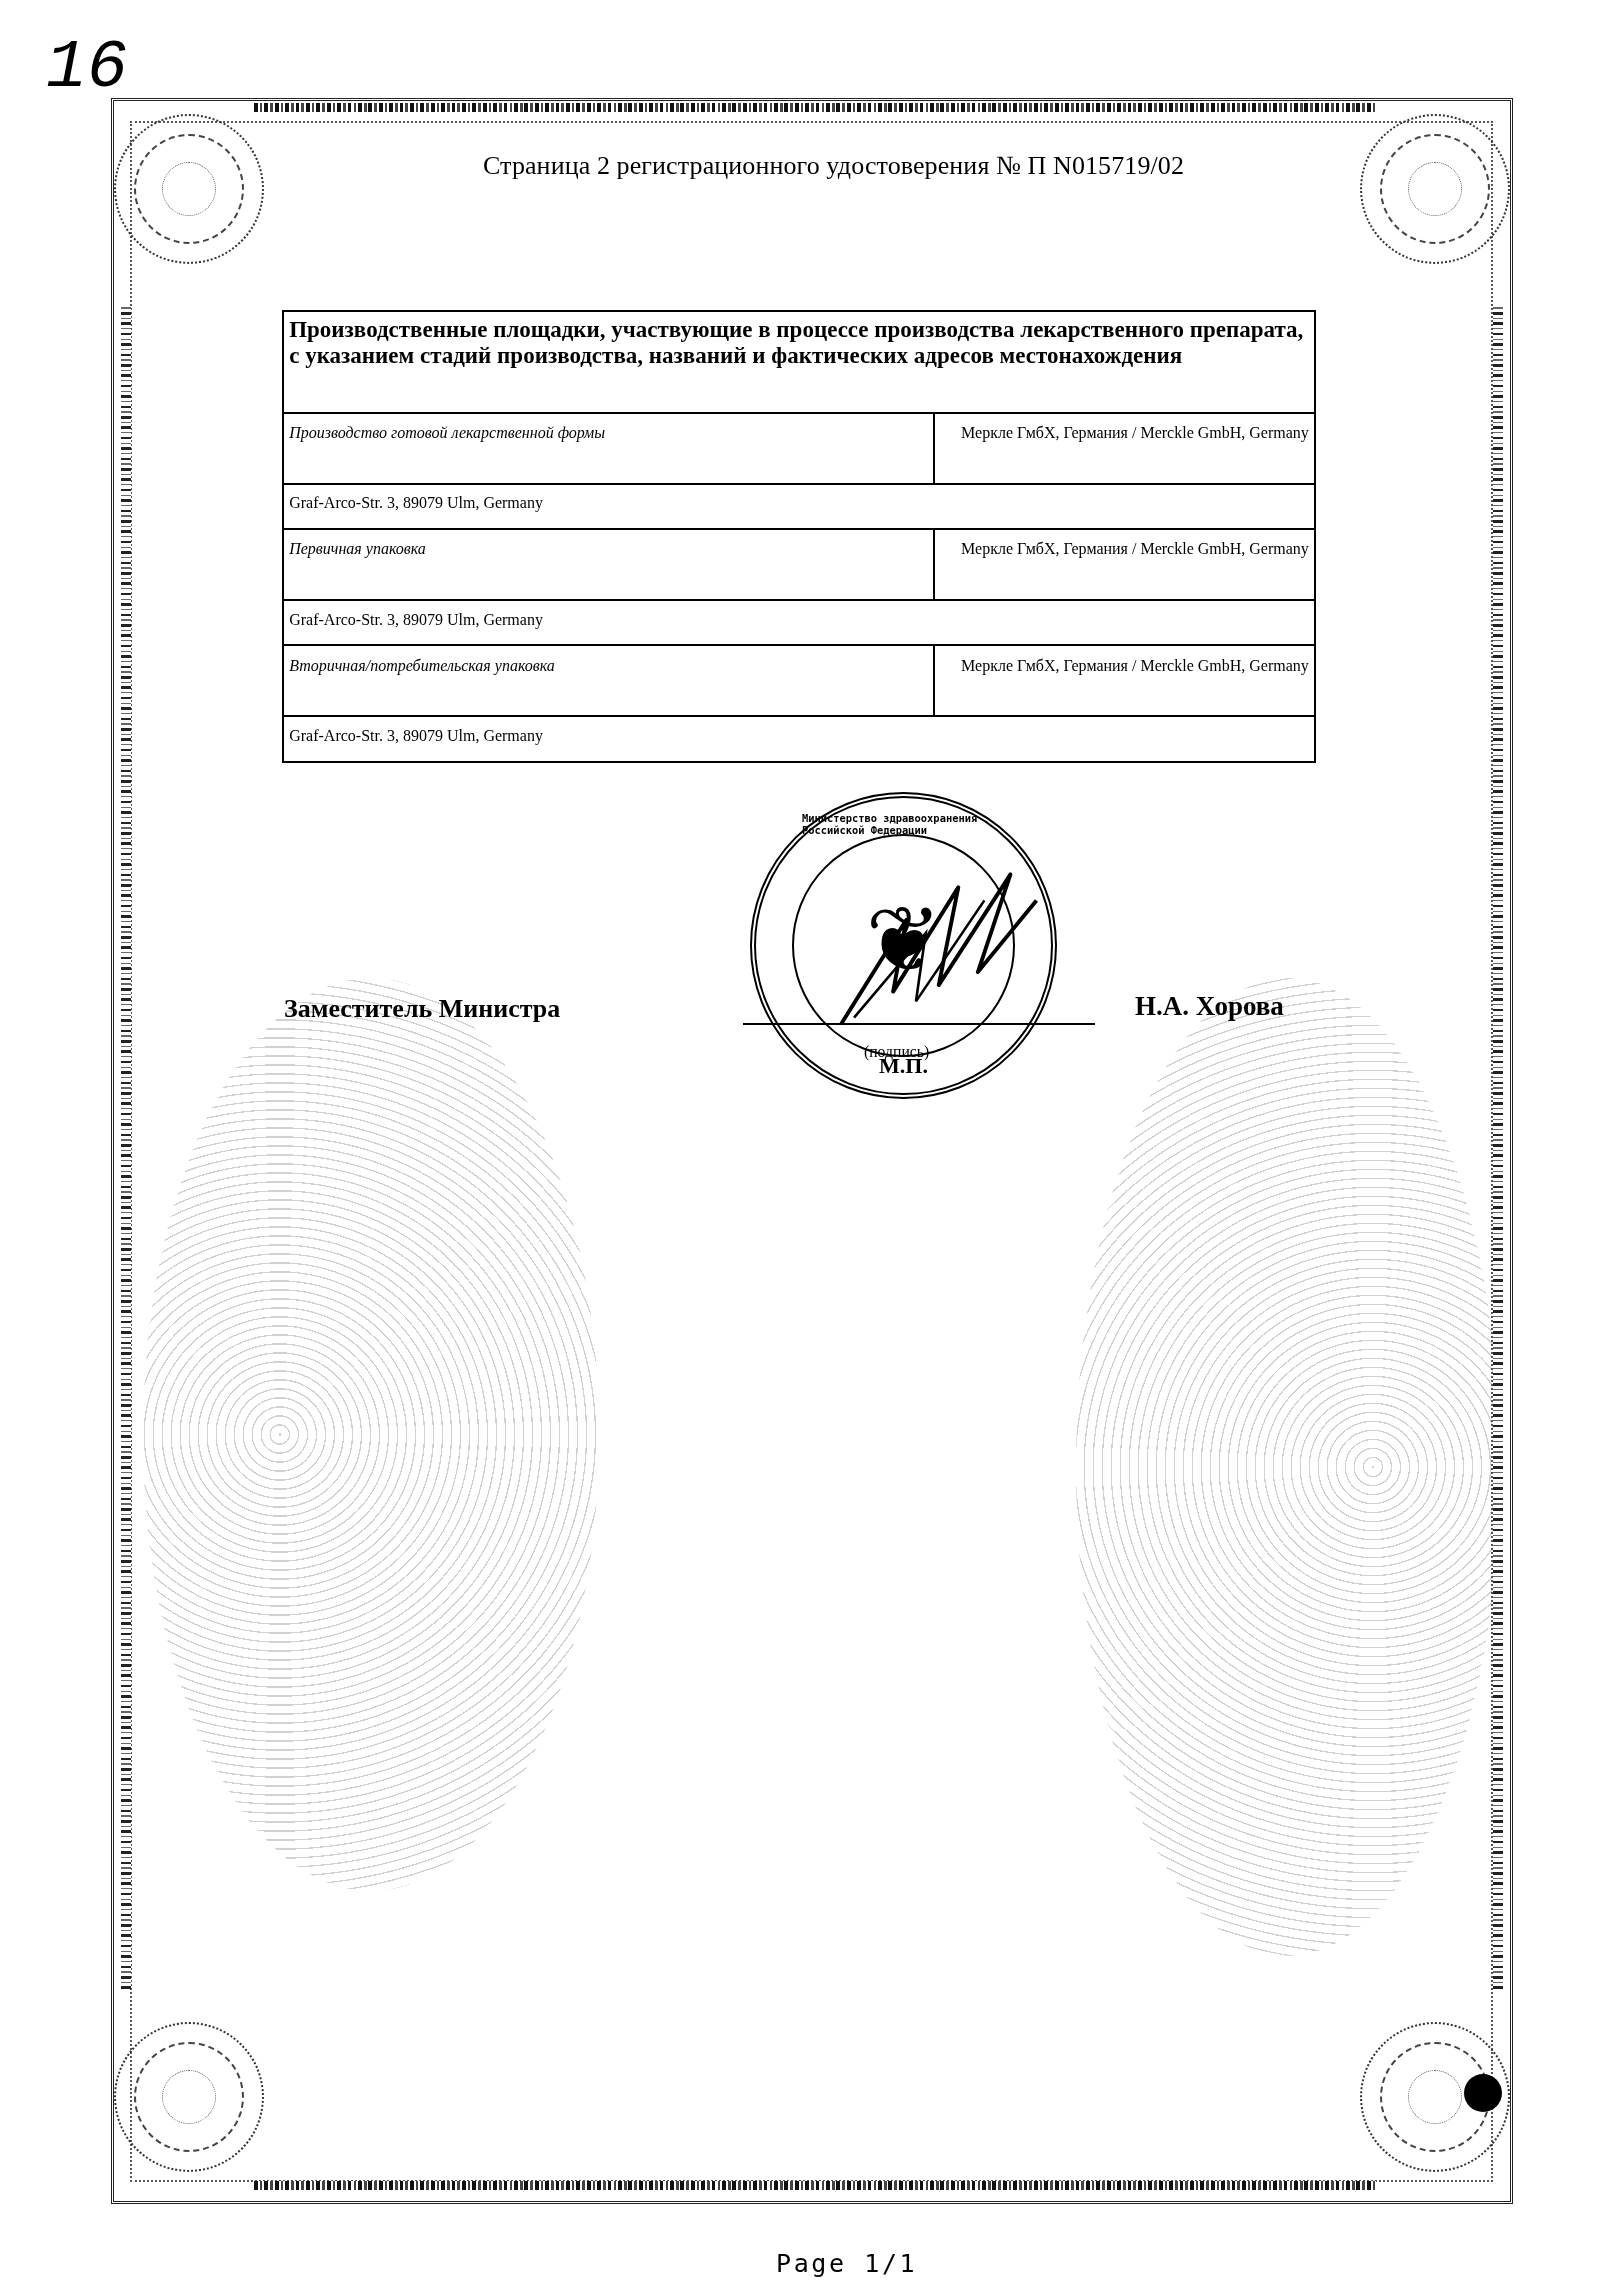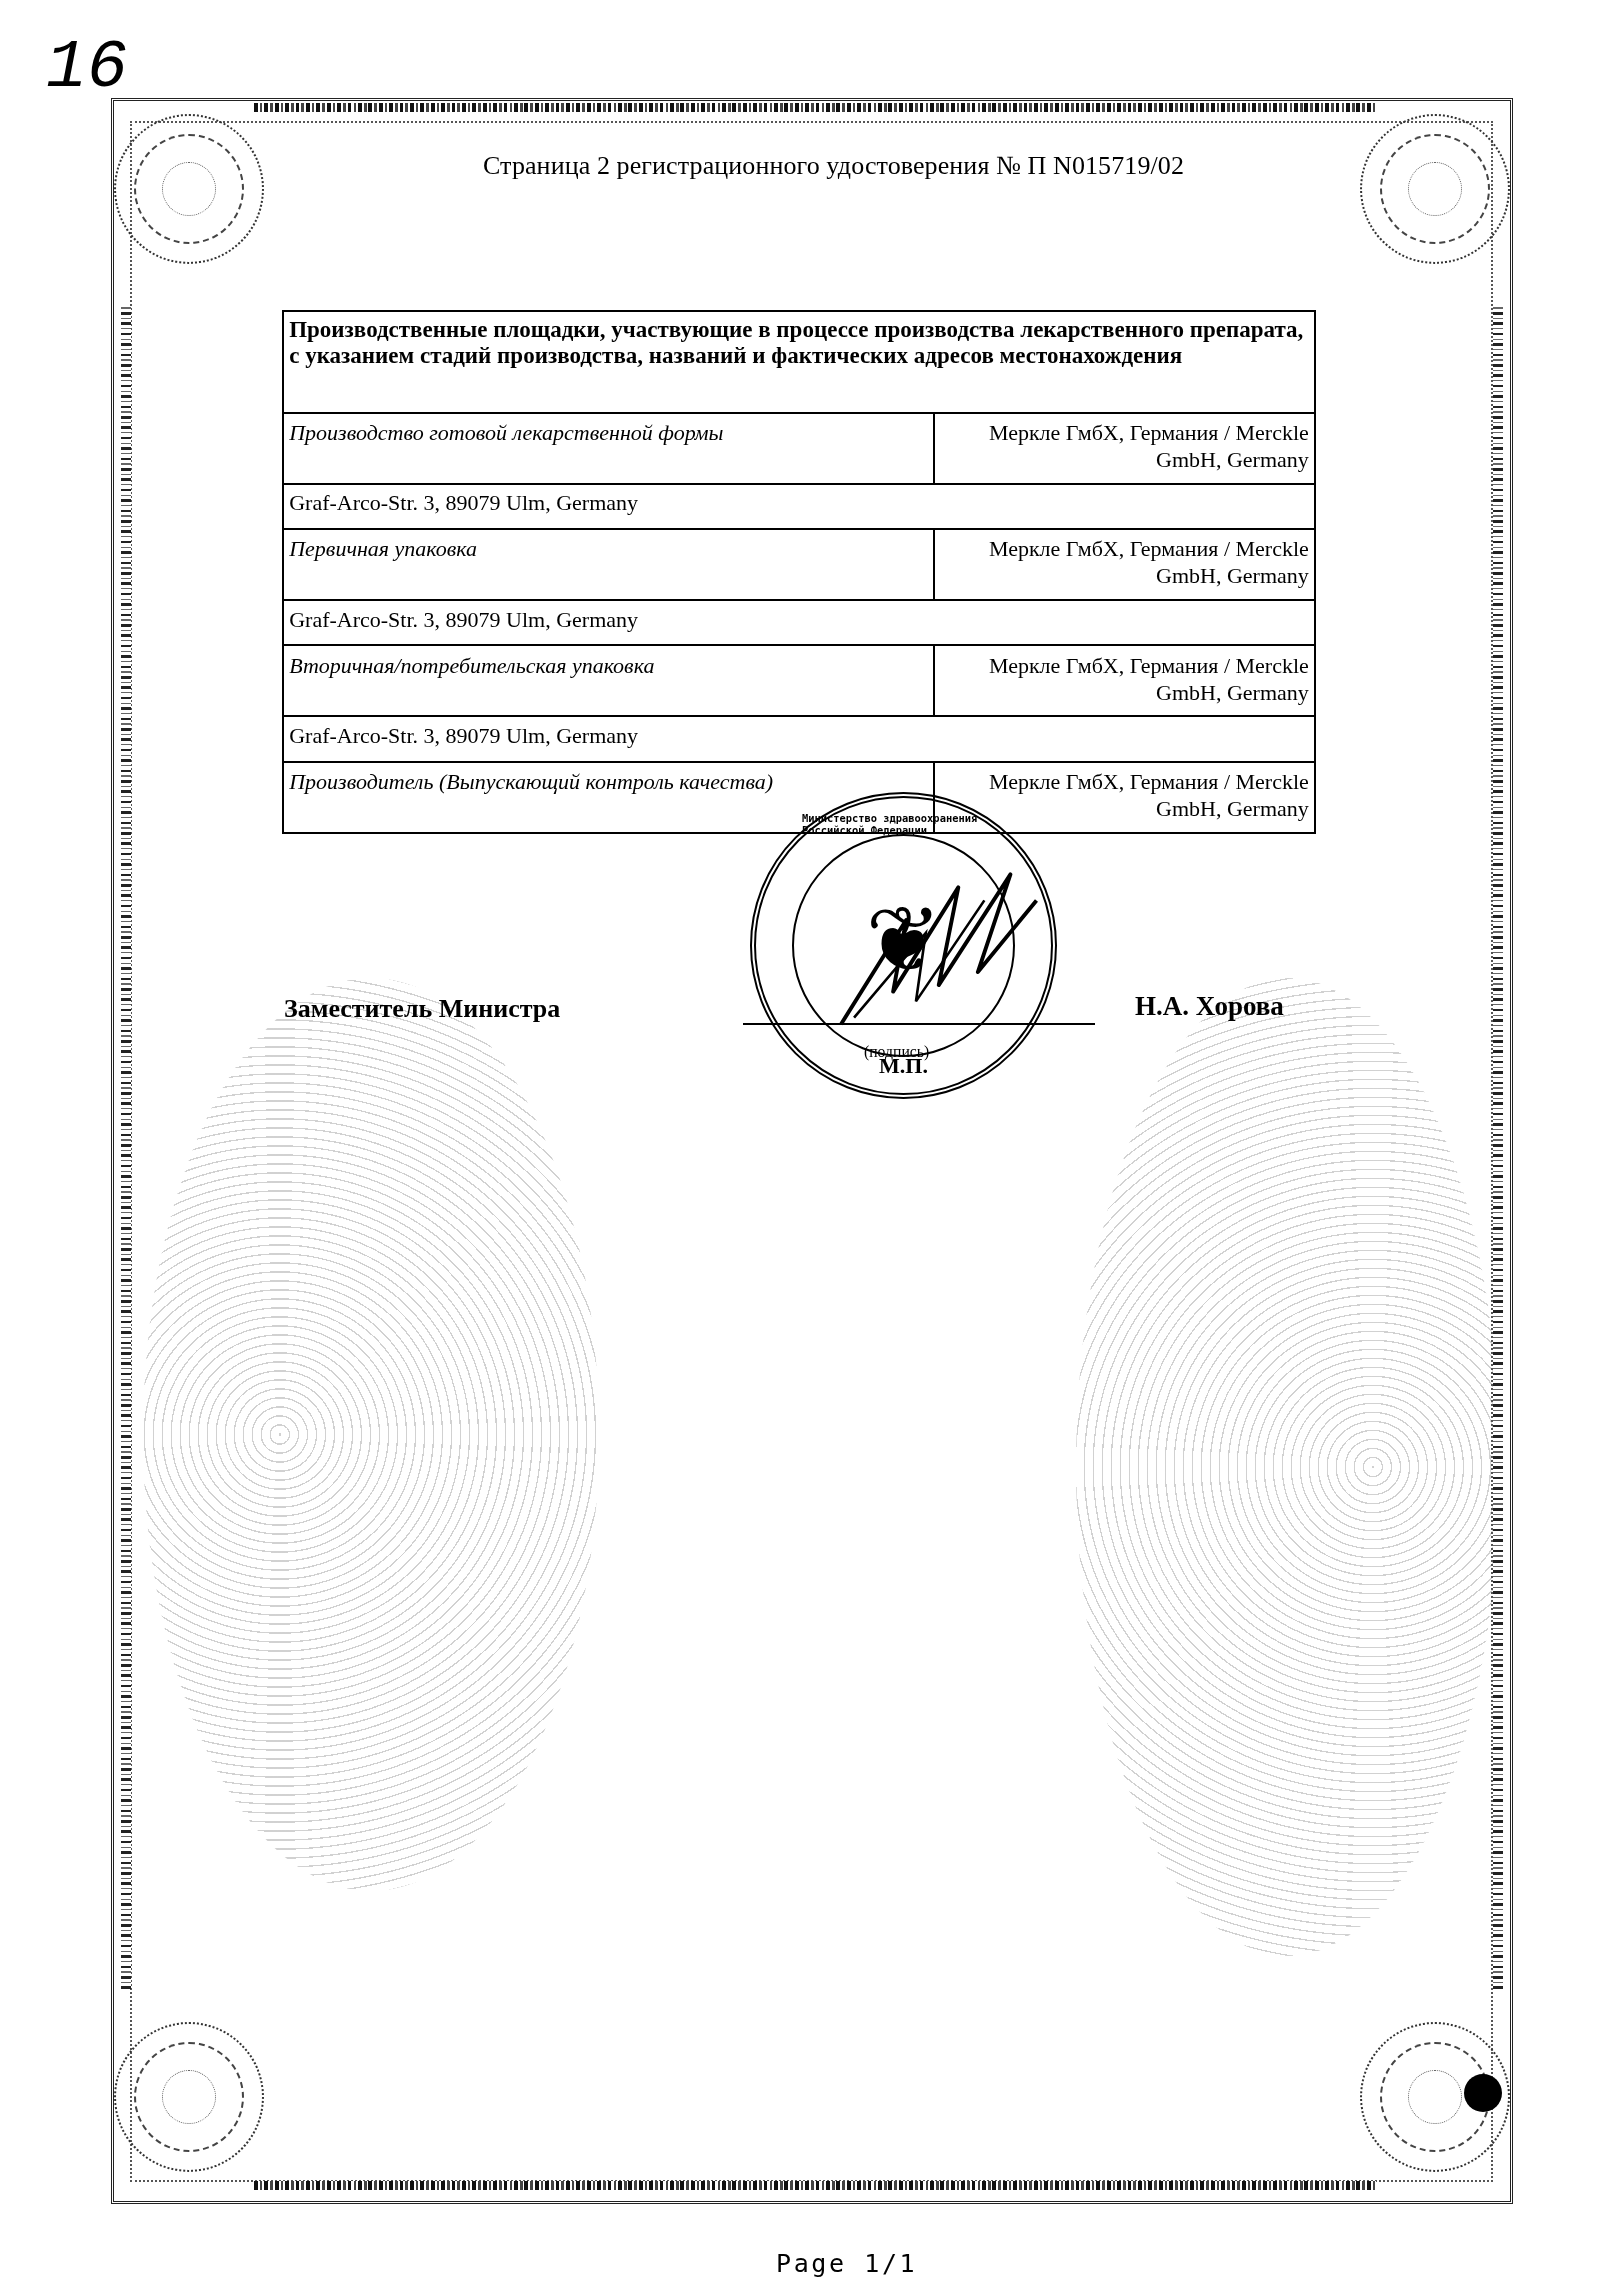--- a/index.html
+++ b/index.html
@@ -44,21 +44,21 @@
     font-size: 68px; font-style: italic; }
 
   
   .doc-header { position: absolute; left: 483px; top: 151px; font-size: 26px;
     font-family: "Liberation Serif", serif; letter-spacing: 0.1px; }
 
   
   .sites-table { position: absolute; left: 282px; top: 310px; width: 1034px;
     border-collapse: collapse; font-family: "Liberation Serif", serif; }
   .sites-table td { border: 2px solid #000; vertical-align: top; padding: 5.2px 5.2px 3.9px 5.2px;
-    font-size: 22px; line-height: 27px; }
+    font-size: 16px; line-height: 27px; }
   .sites-table td.head { font-weight: bold; font-size: 23px; line-height: 26px; height: 91px; }
   .sites-table td.stage { font-style: italic; width: 639px; height: 60px; }
   .sites-table td.mfr { height: 60px; text-align: right; }
   .sites-table td.addr { height: 34px; line-height: 26px; }
 
   
   .sig-title { position: absolute; left: 284px; top: 994px; font-size: 26px; font-weight: bold; }
   .sig-line { position: absolute; left: 743px; top: 1023px; width: 352px; height: 0;
     border-top: 2px solid #000; }
   .sig-caption { position: absolute; left: 864px; top: 1043px; font-size: 15.7px; }
@@ -124,24 +124,20 @@
   </tr>
 
   <tr>
     <td class="stage">Вторичная/потребительская упаковка</td>
     <td class="mfr">Меркле ГмбХ, Германия / Merckle GmbH, Germany</td>
   </tr>
   <tr>
     <td class="addr" colspan="2">Graf-Arco-Str. 3, 89079 Ulm, Germany</td>
   </tr>
 
-  <tr>
-    <td class="stage">Производитель (Выпускающий контроль качества)</td>
-    <td class="mfr">Меркле ГмбХ, Германия / Merckle GmbH, Germany</td>
-  </tr>
 </tbody>
   </table>
 
 <div class="sig-title">Заместитель Министра</div>
 <div class="sig-line"></div>
 <div class="sig-caption">(подпись)</div>
 <div class="sig-name">Н.А. Хорова</div>
 
 <div class="seal">
   <div class="seal-ring"></div>

